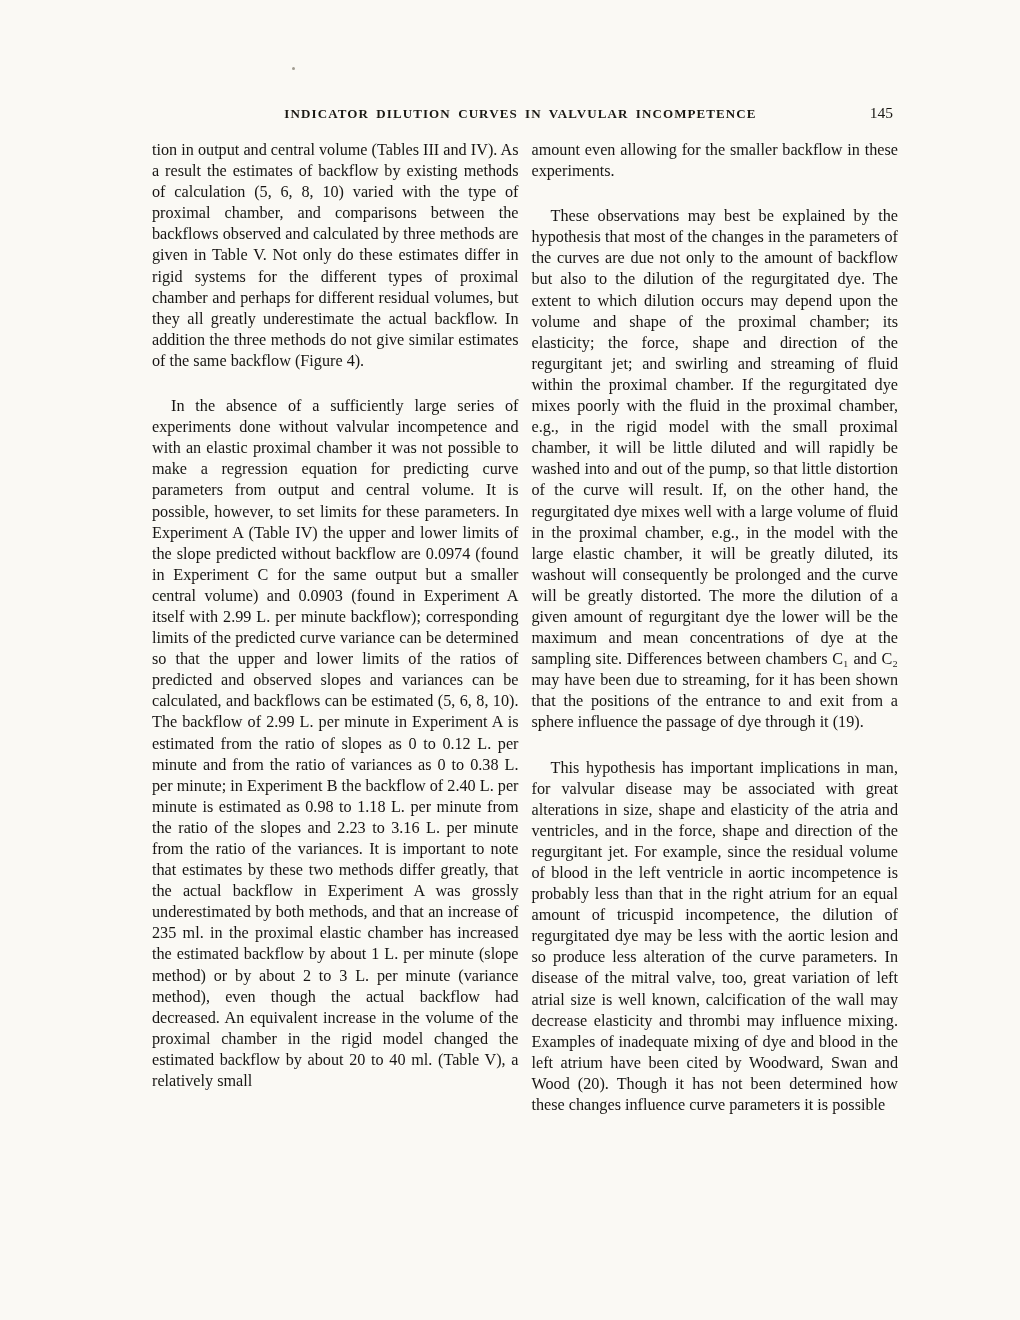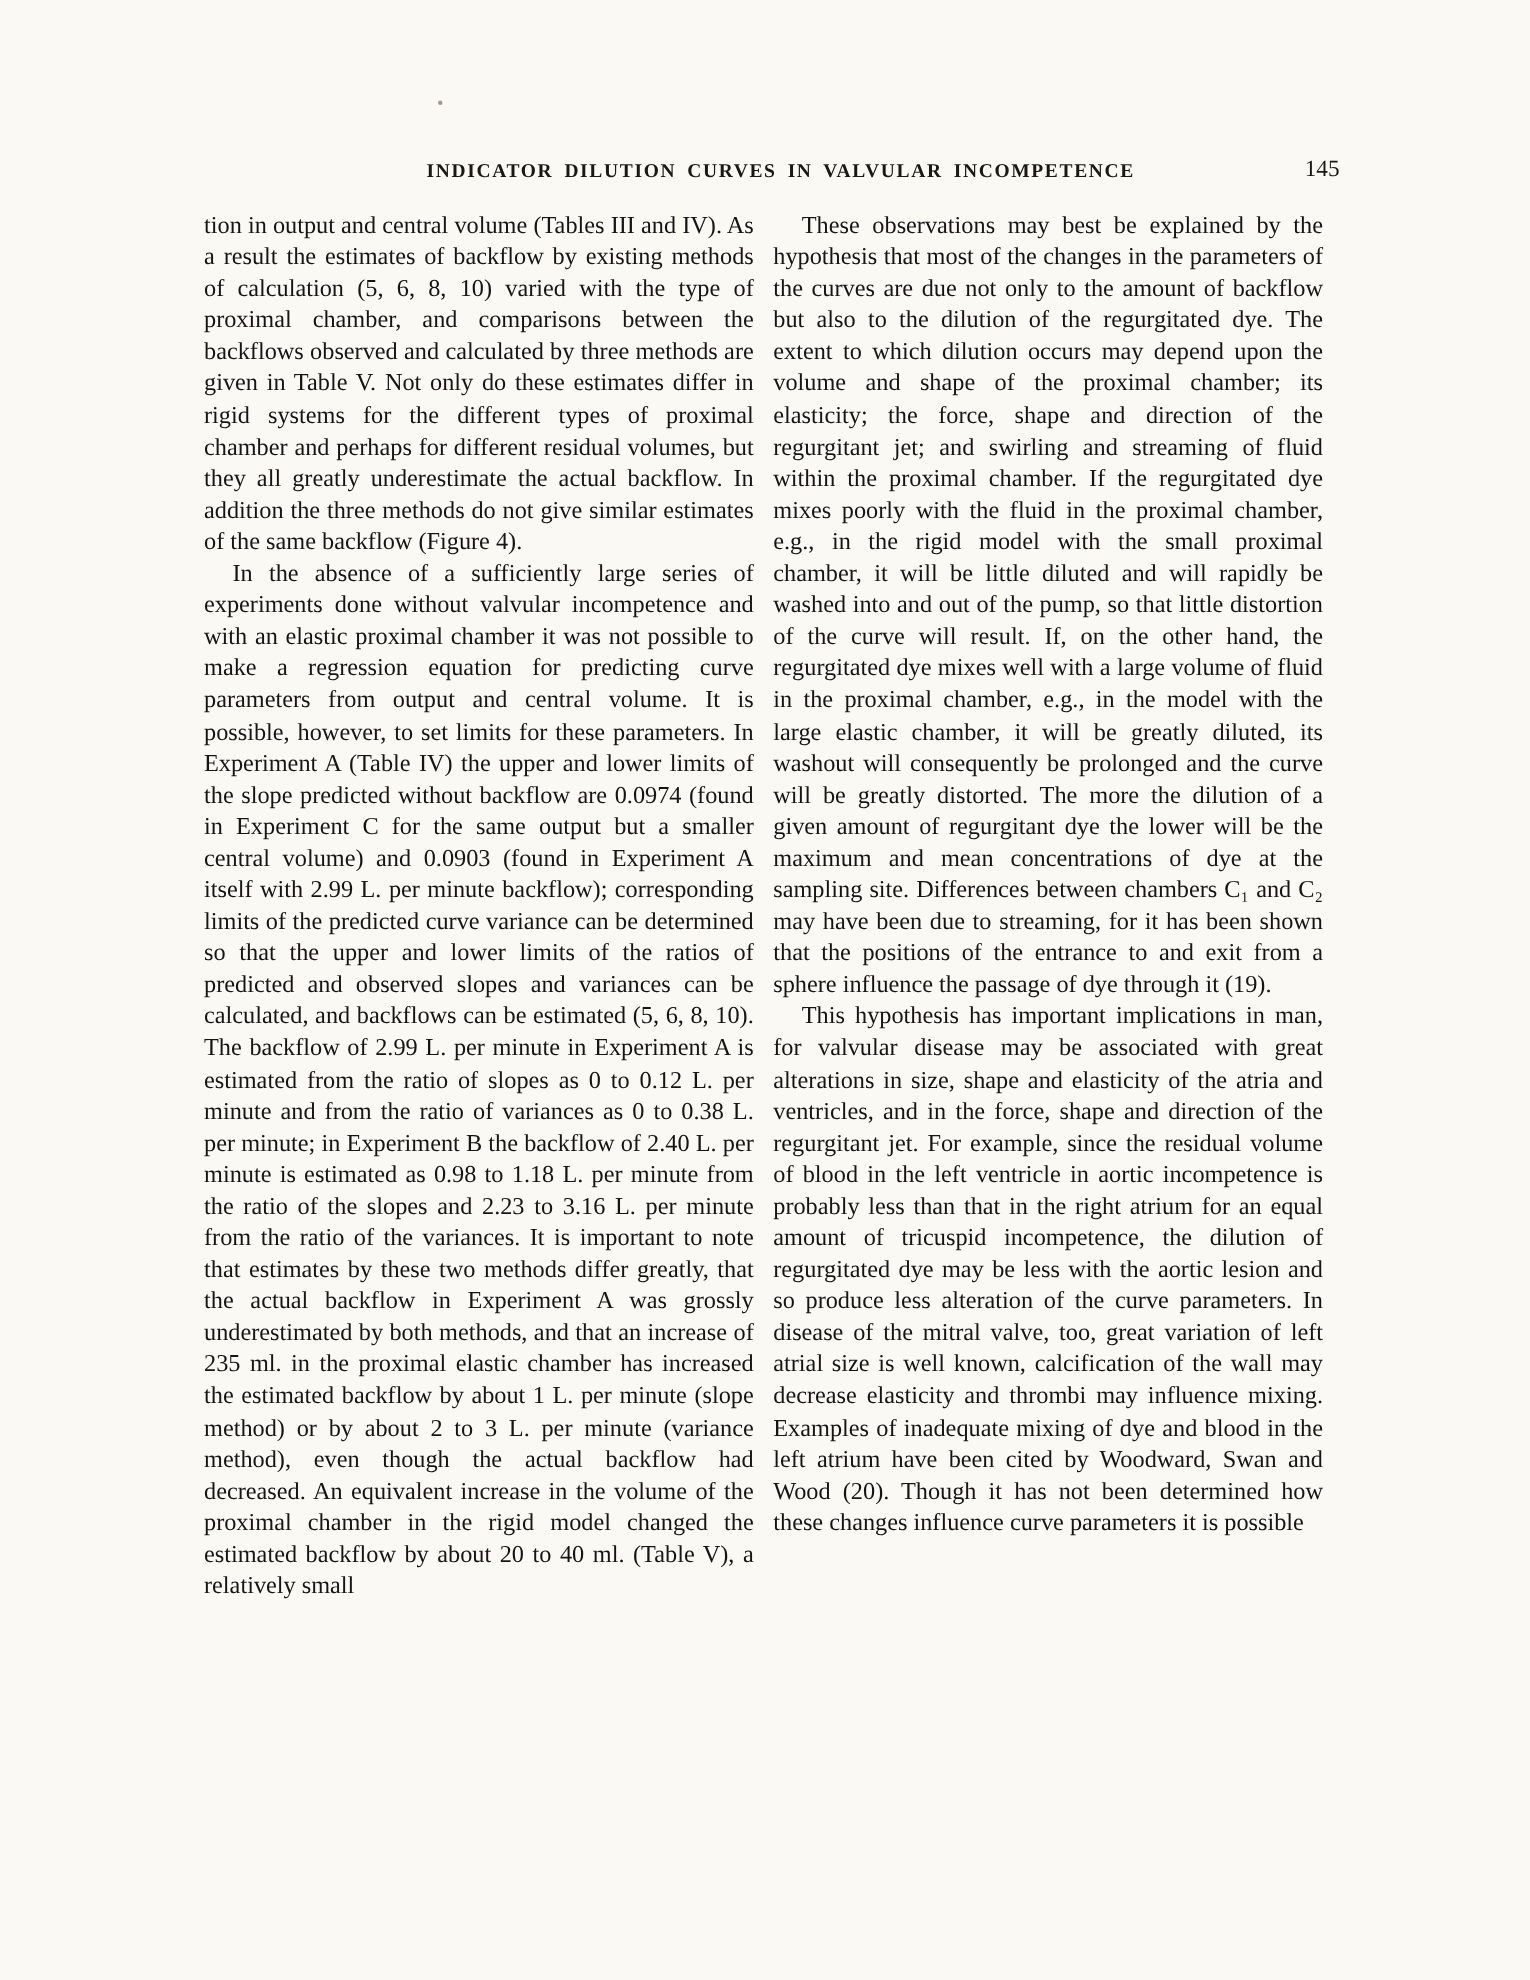--- a/index.html
+++ b/index.html
@@ -52,38 +52,39 @@
     position: absolute;
     right: 0;
     top: -2px;
     font-size: 15.5px;
     font-weight: normal;
     color: #1a1813;
   }
   .columns {
     position: absolute;
     top: 140px;
-    left: 136px;
+    left: 152px;
     width: 746px;
     display: flex;
     gap: 13px;
   }
   .col {
     flex: 1;
     min-width: 0;
   }
   .para {
     margin: 0;
     font-size: 16.2px;
     line-height: 21.1px;
     text-align: justify;
     color: #171513;
   }
   .para.indent {
     text-indent: 19px;
+    margin-top: 24px;
   }
   .para.no-indent {
     text-indent: 0;
   }
 </style>
 </head>
 <body>
 
 <div class="page">
 
@@ -95,19 +96,20 @@
   </div>
 
   <div class="columns">
 
     <div class="col">
       <p class="para no-indent">tion in output and central volume (Tables III and IV). As a result the estimates of backflow by existing methods of calculation (5, 6, 8, 10) varied with the type of proximal chamber, and comparisons between the backflows observed and calculated by three methods are given in Table V. Not only do these estimates differ in rigid systems for the different types of proximal chamber and perhaps for different residual volumes, but they all greatly underestimate the actual backflow. In addition the three methods do not give similar estimates of the same backflow (Figure 4).</p>
       <p class="para indent">In the absence of a sufficiently large series of experiments done without valvular incompetence and with an elastic proximal chamber it was not possible to make a regression equation for predicting curve parameters from output and central volume. It is possible, however, to set limits for these parameters. In Experiment A (Table IV) the upper and lower limits of the slope predicted without backflow are 0.0974 (found in Experiment C for the same output but a smaller central volume) and 0.0903 (found in Experiment A itself with 2.99 L. per minute backflow); corresponding limits of the predicted curve variance can be determined so that the upper and lower limits of the ratios of predicted and observed slopes and variances can be calculated, and backflows can be estimated (5, 6, 8, 10). The backflow of 2.99 L. per minute in Experiment A is estimated from the ratio of slopes as 0 to 0.12 L. per minute and from the ratio of variances as 0 to 0.38 L. per minute; in Experiment B the backflow of 2.40 L. per minute is estimated as 0.98 to 1.18 L. per minute from the ratio of the slopes and 2.23 to 3.16 L. per minute from the ratio of the variances. It is important to note that estimates by these two methods differ greatly, that the actual backflow in Experiment A was grossly underestimated by both methods, and that an increase of 235 ml. in the proximal elastic chamber has increased the estimated backflow by about 1 L. per minute (slope method) or by about 2 to 3 L. per minute (variance method), even though the actual backflow had decreased. An equivalent increase in the volume of the proximal chamber in the rigid model changed the estimated backflow by about 20 to 40 ml. (Table V), a relatively small</p>
     </div>
 
     <div class="col">
+      <p class="para no-indent">amount even allowing for the smaller backflow in these experiments.</p>
       <p class="para indent">These observations may best be explained by the hypothesis that most of the changes in the parameters of the curves are due not only to the amount of backflow but also to the dilution of the regurgitated dye. The extent to which dilution occurs may depend upon the volume and shape of the proximal chamber; its elasticity; the force, shape and direction of the regurgitant jet; and swirling and streaming of fluid within the proximal chamber. If the regurgitated dye mixes poorly with the fluid in the proximal chamber, e.g., in the rigid model with the small proximal chamber, it will be little diluted and will rapidly be washed into and out of the pump, so that little distortion of the curve will result. If, on the other hand, the regurgitated dye mixes well with a large volume of fluid in the proximal chamber, e.g., in the model with the large elastic chamber, it will be greatly diluted, its washout will consequently be prolonged and the curve will be greatly distorted. The more the dilution of a given amount of regurgitant dye the lower will be the maximum and mean concentrations of dye at the sampling site. Differences between chambers C₁ and C₂ may have been due to streaming, for it has been shown that the positions of the entrance to and exit from a sphere influence the passage of dye through it (19).</p>
       <p class="para indent">This hypothesis has important implications in man, for valvular disease may be associated with great alterations in size, shape and elasticity of the atria and ventricles, and in the force, shape and direction of the regurgitant jet. For example, since the residual volume of blood in the left ventricle in aortic incompetence is probably less than that in the right atrium for an equal amount of tricuspid incompetence, the dilution of regurgitated dye may be less with the aortic lesion and so produce less alteration of the curve parameters. In disease of the mitral valve, too, great variation of left atrial size is well known, calcification of the wall may decrease elasticity and thrombi may influence mixing. Examples of inadequate mixing of dye and blood in the left atrium have been cited by Woodward, Swan and Wood (20). Though it has not been determined how these changes influence curve parameters it is possible</p>
     </div>
 
   </div>
 
 </div>
 
 </body></html>

